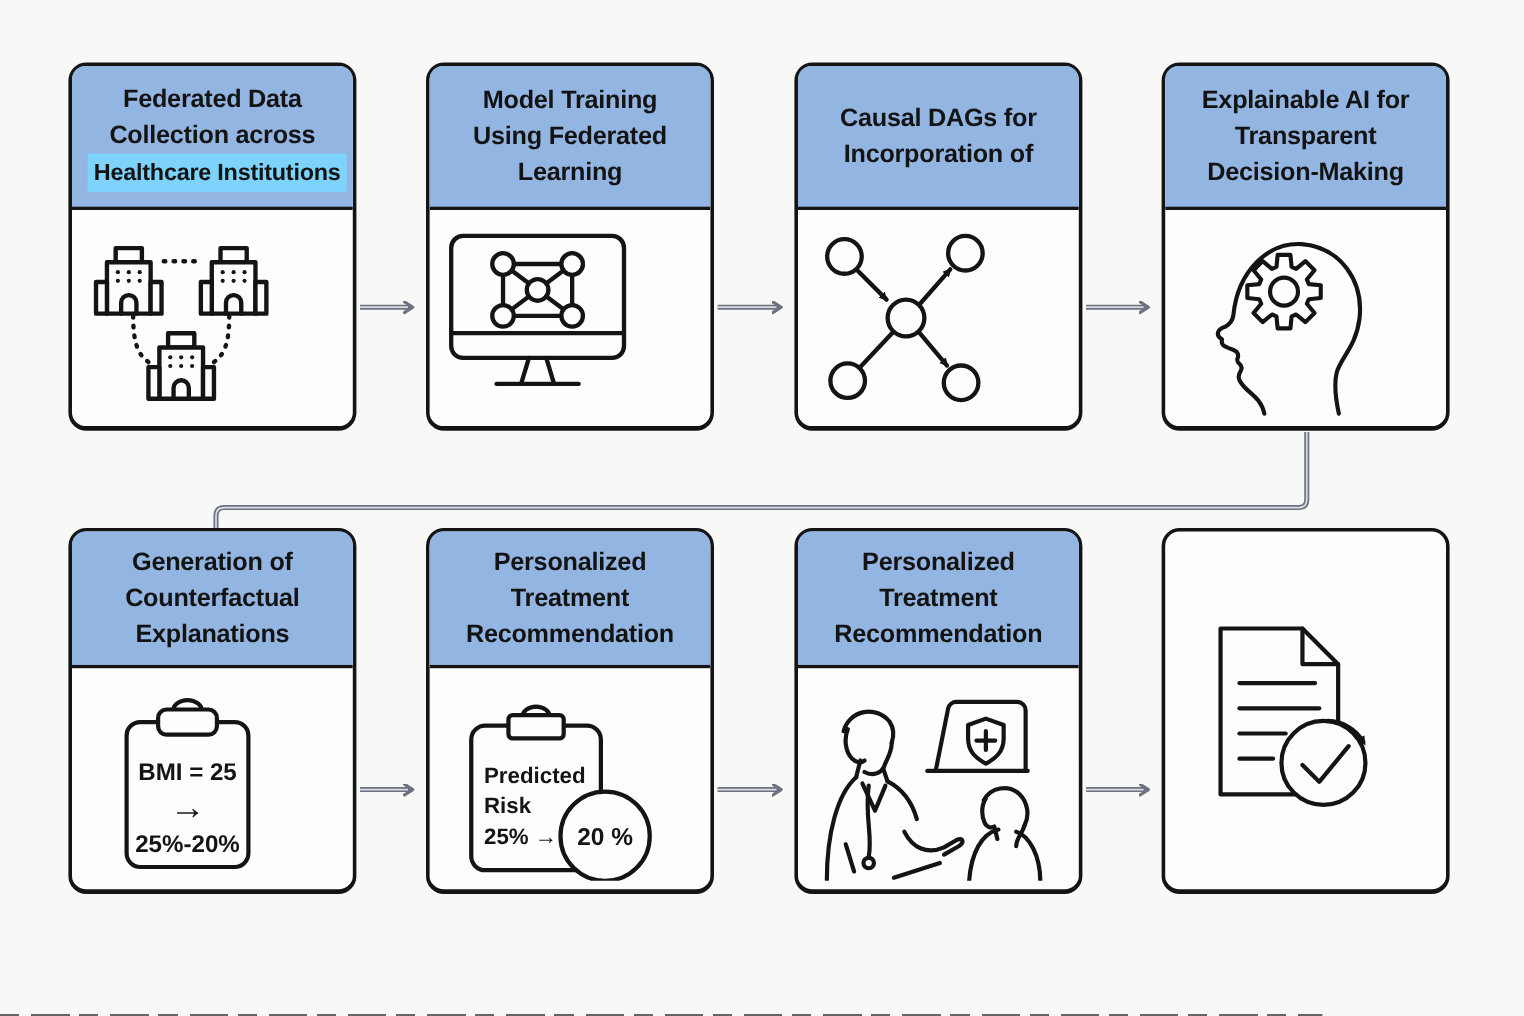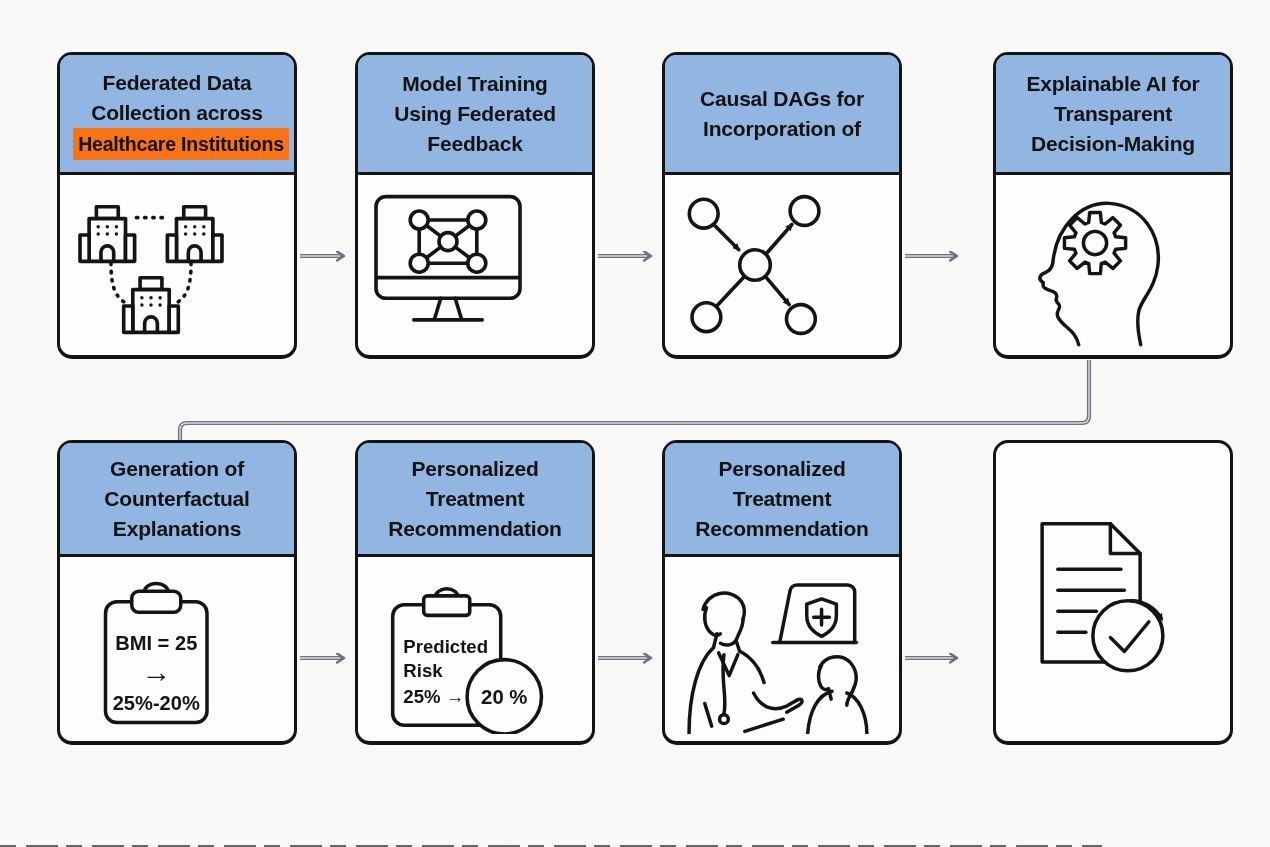--- a/index.html
+++ b/index.html
@@ -10,34 +10,34 @@
     overflow:hidden;
   }
   .canvas { position:relative; width:1102px; height:847px; background:#f8f8f7; }
 
   .card {
     position:absolute; width:240px; border:3px solid #141414; border-bottom-width:4px;
     border-radius:15px; background:#fdfdfd; display:flex; flex-direction:column;
   }
   .row1 { top:52px; height:307px; }
   .row2 { top:440px; height:305px; }
-  .c1 { left:57px; } .c2 { left:355px; } .c3 { left:662px; } .c4 { left:968px;margin-left:25px; }
+  .c1 { left:57px; } .c2 { left:355px; } .c3 { left:662px; } .c4 { left:968px; }
 
   .card-header {
     background:#93b5e2; border-bottom:3px solid #141414;
     border-radius:11px 11px 0 0;
     display:flex; flex-direction:column; justify-content:center; align-items:center;
     text-align:center; color:#131313; font-weight:700;
     padding:6px 2px; letter-spacing:-0.2px;
   }
   .row1 .card-header { height:120px; }
   .row2 .card-header { height:114px; }
   .tline { font-size:21px; line-height:30px; white-space:nowrap; }
   .tline.pill {
-    font-size:19.5px; background:#f97316; position:relative; z-index:3;
+    font-size:19.5px; background:#7dd3fc; position:relative; z-index:3;
     padding:1px 5px; margin-right:-12px; margin-left:-4px; border-radius:2px;
   }
   .card-body { flex:1; display:flex; align-items:center; justify-content:flex-start; }
   .icon-svg { display:block; }
   .ink { stroke:#141414; fill:none; stroke-width:4; stroke-linecap:round; stroke-linejoin:round; }
   .ink-fill { stroke:#141414; fill:#fdfdfd; stroke-width:4; stroke-linejoin:round; }
   .itxt { fill:#141414; font-weight:700; font-family:"Liberation Sans","DejaVu Sans",sans-serif; }
 
   .connectors { position:absolute; left:0; top:0; width:1270px; height:847px; pointer-events:none; }
 
@@ -112,21 +112,21 @@
         <use href="#building1" x="148" y="52"></use>
         <use href="#building1" x="100" y="130"></use>
       </svg>
     </div>
   </div>
 
   <div class="card row1 c2">
     <div class="card-header">
       <div class="tline">Model Training</div>
       <div class="tline">Using Federated</div>
-      <div class="tline">Feedback</div>
+      <div class="tline">Learning</div>
     </div>
     <div class="card-body">
       <svg class="icon-svg" width="180" height="160" viewBox="0 0 200 172">
         <rect class="ink" x="20" y="10" width="160" height="113" rx="11"></rect>
         <path class="ink" d="M21,100 H179"></path>
         <path class="ink" d="M92,123 L85,146 M108,123 L115,146"></path>
         <path class="ink" d="M62,147 H138"></path>
         <g class="ink" stroke-width="3.6">
           <path d="M68,36 H132 M132,36 V84 M68,84 H132 M68,36 V84 M68,36 L132,84 M132,36 L68,84"></path>
         </g>

